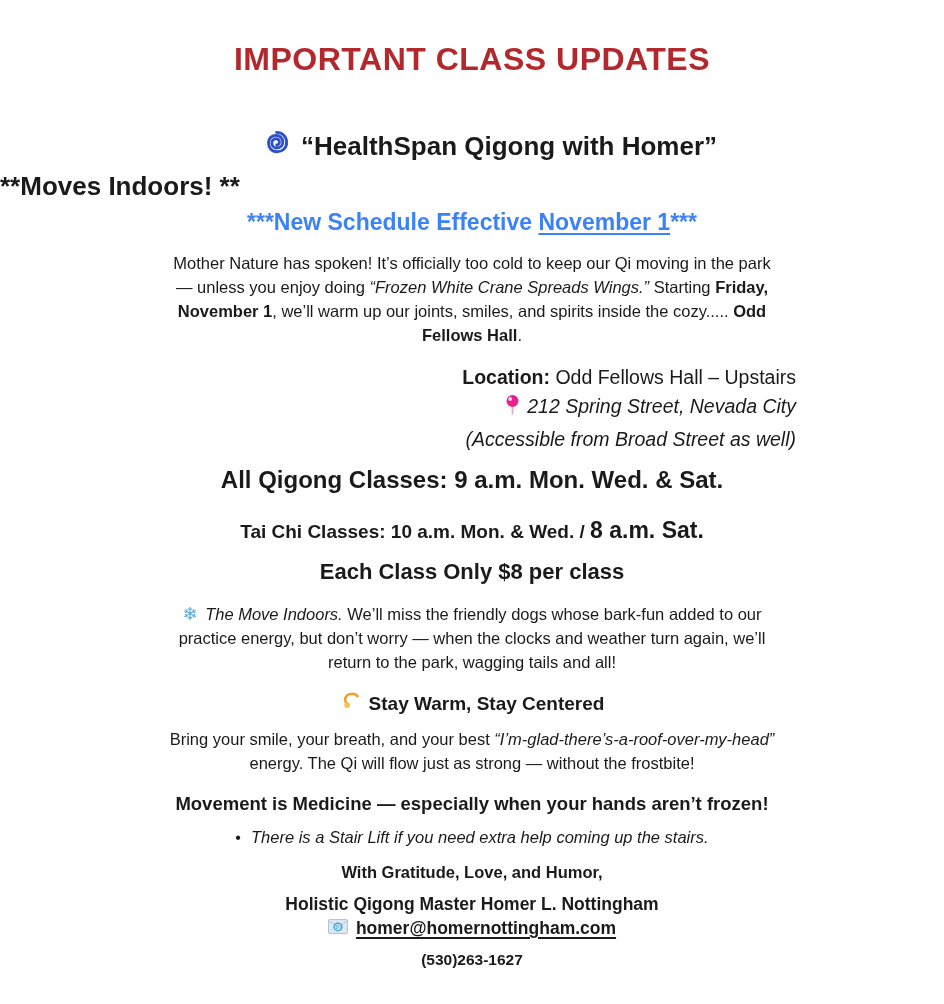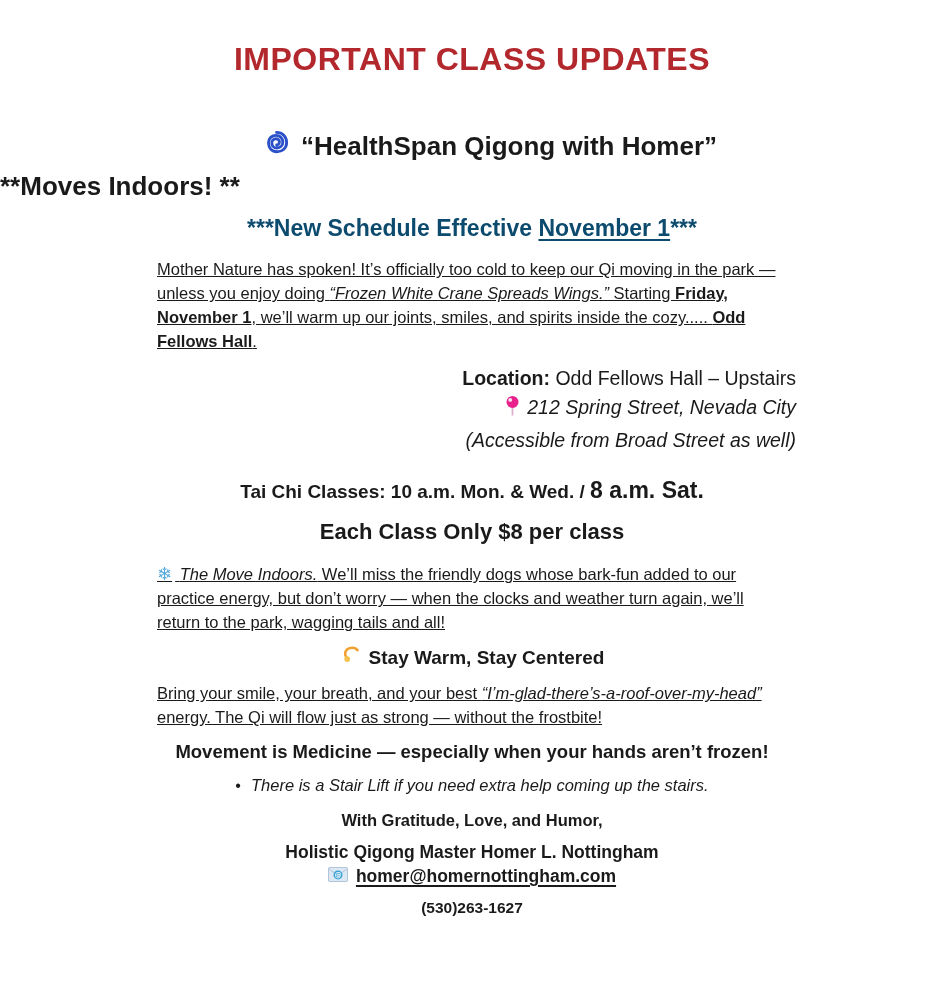--- a/index.html
+++ b/index.html
@@ -22,30 +22,30 @@
   .h-line1 {
     margin-top: 52px;
     display: flex; justify-content: center; align-items: center; gap: 11px;
     font-size: 26px; font-weight: bold; line-height: 32px; padding-left: 36px;
   }
   .h-line2 {
     margin-top: 7px; text-align: left;
     font-size: 26px; font-weight: bold; line-height: 32px;
   }
   .h-line3 {
-    margin-top: 11px; text-align: center;
+    margin-top: 5px; text-align: center;
     font-size: 23px; font-weight: bold; line-height: 30px;
-    color: #0c4a6e;
+    color: #3b82f6;
   }
   .h-line3 .u { text-decoration: underline; text-decoration-thickness: 2px; text-underline-offset: 3px; }
 
   .content { width: 648px; margin: 0 auto; }
 
   .body-text {
-    margin: 9px; font-size: 16.5px; line-height: 24px; text-align: left; text-decoration: underline;
+    margin: 16px; font-size: 16.5px; line-height: 24px; text-align: center;
   }
   .intro-para { margin-top: 14px; }
   .i { font-style: italic; }
 
   .loc-block { margin-top: 11px; text-align: right; font-size: 19.5px; line-height: 29px; }
   .loc-line2 { font-style: italic; }
   .loc-line3 { font-style: italic; }
   .pin-icon { display: inline-block; vertical-align: -4px; margin-right: 7px; }
 
   .sched-qigong { margin-top: 11px; text-align: center; font-size: 24px; font-weight: bold; line-height: 30px; }
@@ -118,20 +118,21 @@
           <svg width="15" height="23" viewBox="0 0 20 30">
             <line x1="10" y1="15" x2="10" y2="27" stroke="#dcb0cd" stroke-width="2.4"></line>
             <circle cx="10" cy="9" r="8" fill="#e8218c"></circle>
             <circle cx="7" cy="6.2" r="2.6" fill="#ffffff" opacity="0.85"></circle>
           </svg>
         </span><span class="i">212 Spring Street, Nevada City</span>
       </div>
       <div class="loc-line3">(Accessible from Broad Street as well)</div>
     </div>
 
+    <div class="sched-qigong">All Qigong Classes: 9 a.m. Mon. Wed. &amp; Sat.</div>
 
     <div class="sched-taichi"><span>Tai Chi Classes: 10 a.m. Mon. &amp; Wed. / </span><span class="big">8 a.m. Sat.</span></div>
 
     <div class="sched-price">Each Class Only $8 per class</div>
 
     <p class="body-text move-para"><span class="snowflake">❄</span> <span class="i">The Move Indoors.</span><span> We’ll miss the friendly dogs whose bark-fun added to our practice energy, but don’t worry — when the clocks and weather turn again, we’ll return to the park, wagging tails and all!</span></p>
 
     <div class="stay-heading">
       <span>
         <svg width="21" height="21" viewBox="0 0 24 24">

